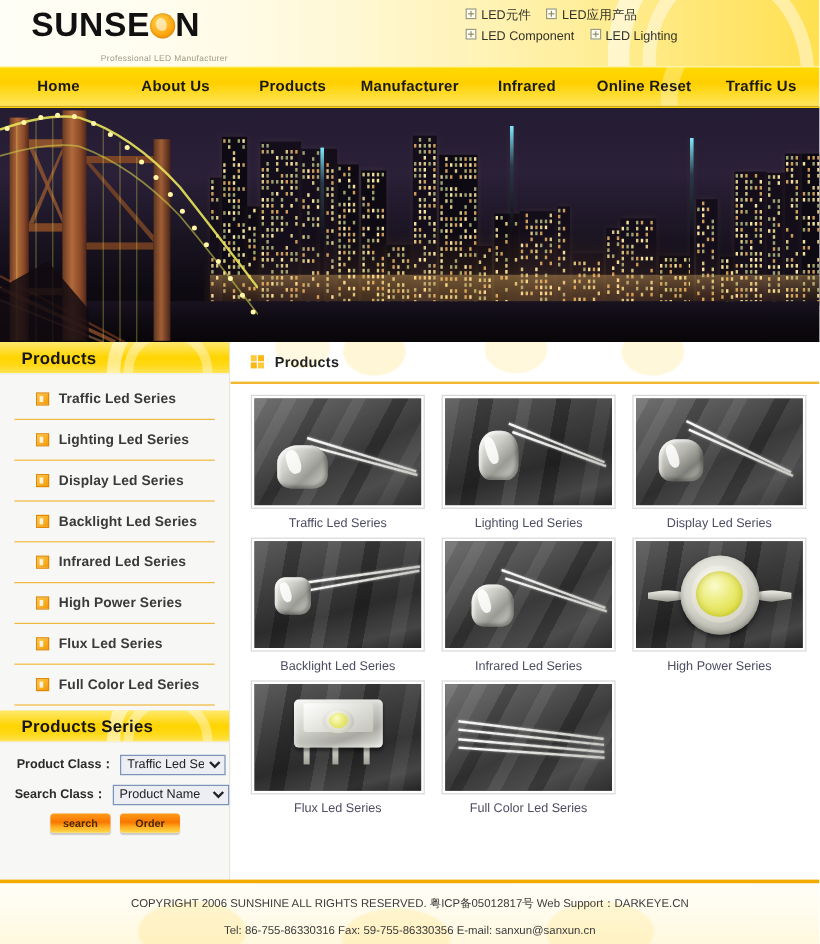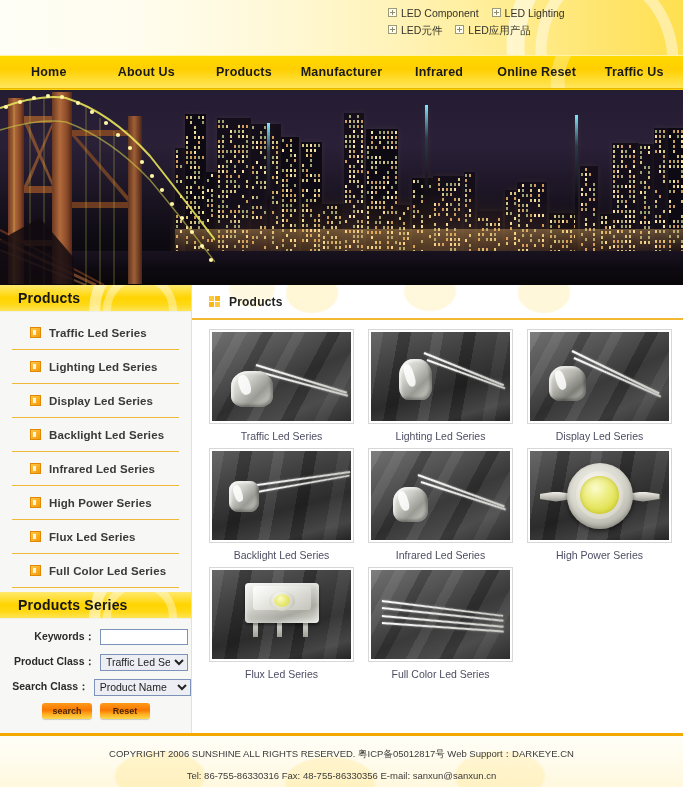--- a/index.html
+++ b/index.html
@@ -563,29 +563,33 @@
 </style>
 </head>
 <body>
 
 <div id="page">
 
   <div class="header">
     <div class="header-swoosh"></div>
     <div class="header-swoosh2"></div>
 
+    <div class="logo-block">
+      <div class="logo-word"><span>SUNSE</span><span class="logo-o"></span><span>N</span></div>
+      <div class="logo-tag">Professional LED Manufacturer</div>
+    </div>
 
     <div class="toplinks">
+      <div class="row">
+        <a class="toplink" href="#"><span class="sqico"></span><span>LED元件</span></a>
+        <a class="toplink" href="#"><span class="sqico"></span><span>LED应用产品</span></a>
+      </div>
       <div class="row">
         <a class="toplink" href="#"><span class="sqico"></span><span>LED Component</span></a>
         <a class="toplink" href="#"><span class="sqico"></span><span>LED Lighting</span></a>
-      </div>
-      <div class="row">
-        <a class="toplink" href="#"><span class="sqico"></span><span>LED元件</span></a>
-        <a class="toplink" href="#"><span class="sqico"></span><span>LED应用产品</span></a>
       </div>
     </div>
   </div>
 
   <div class="nav">
     <a class="nav-item" href="#">Home</a>
     <a class="nav-item" href="#">About Us</a>
     <a class="nav-item" href="#">Products</a>
     <a class="nav-item" href="#">Manufacturer</a>
     <a class="nav-item" href="#">Infrared</a>
@@ -2059,38 +2063,34 @@
           <span class="menu-label">Full Color Led Series</span>
         </div>
       </div>
 
       <div class="search-panel">
         <div class="panel-head">
           <span class="panel-title">Products Series</span>
         </div>
         <div class="search-body">
 
-          <div class="frow">
-            <span class="flabel">Keywords：</span>
-            <input class="ftext" type="text" placeholder="" style="">
-          </div>
 
           <div class="frow">
             <span class="flabel">Product Class：</span>
             <select class="fselect sel-a" id="sel-product-class"><option value="Traffic Led Series">Traffic Led Series</option><option value="Lighting Led Series">Lighting Led Series</option><option value="Display Led Series">Display Led Series</option><option value="Backlight Led Series">Backlight Led Series</option><option value="Infrared Led Series">Infrared Led Series</option><option value="High Power Series">High Power Series</option><option value="Flux Led Series">Flux Led Series</option><option value="Full Color Led Series">Full Color Led Series</option></select>
           </div>
 
           <div class="frow">
             <span class="flabel">Search Class：</span>
             <select class="fselect sel-b" id="sel-search-class"><option value="Product Name">Product Name</option></select>
           </div>
 
           <div class="btnrow">
             <button class="obtn" type="button">search</button>
-            <button class="obtn" type="button">Reset</button>
+            <button class="obtn" type="button">Order</button>
           </div>
 
         </div>
       </div>
     </div>
 
     <div class="content">
 
       <div class="content-head">
         <div class="content-head-wm"></div>
@@ -2227,16 +2227,16 @@
           <div class="pcap">Full Color Led Series</div>
         </div>
 
       </div>
     </div>
   </div>
 
   <div class="footer">
     <div class="footer-wm"></div>
     <div class="fline one">COPYRIGHT 2006 SUNSHINE ALL RIGHTS RESERVED. 粤ICP备05012817号  Web Support：DARKEYE.CN</div>
-    <div class="fline two">Tel: 86-755-86330316 Fax: 48-755-86330356 E-mail: sanxun@sanxun.cn</div>
+    <div class="fline two">Tel: 86-755-86330316 Fax: 59-755-86330356 E-mail: sanxun@sanxun.cn</div>
   </div>
 
 </div>
 
 </body></html>

